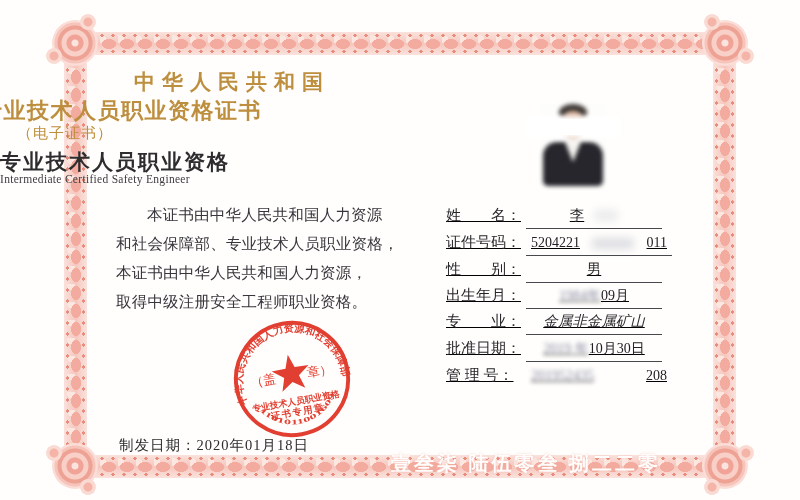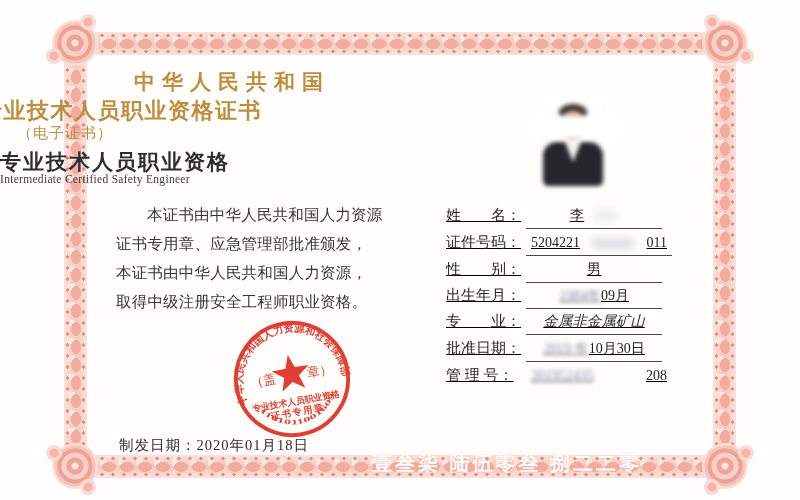--- a/index.html
+++ b/index.html
@@ -64,21 +64,21 @@
   .fline{display:flex;width:136px;margin-left:2px;border-bottom:1.5px solid #47474e;justify-content:center;align-items:baseline;font-size:14px;color:#222226;padding-bottom:3px;min-height:17px;}
   .fline.noline{border-bottom:none;}
   .fline.spread{justify-content:space-between;padding-left:5px;padding-right:5px;}
   .kai{font-size:14.5px;color:#2c2c30;}
   .blurtext{filter:blur(2px);opacity:.75;color:#59597c;}
   .blob{display:inline-block;height:11px;border-radius:2px;background:#8f93a8;filter:blur(4px);align-self:center;}
   .blob.name{width:24px;opacity:.18;margin-left:10px;}
   .blob.id{width:42px;opacity:.3;}
 
   
-  .watermark{position:absolute;left:372px;top:450px;z-index:5;font-family:"Liberation Sans",sans-serif;
+  .watermark{position:absolute;left:391px;top:450px;z-index:5;font-family:"Liberation Sans",sans-serif;
     font-size:20px;font-weight:bold;color:rgba(255,255,255,0.97);letter-spacing:3px;white-space:nowrap;
     text-shadow:0 0 2px rgba(240,170,155,.6);}
 </style>
 </head>
 <body>
 
 <div class="cert">
 
   <div class="band-h" style="left:64px;top:32px;"></div>
   <div class="band-h" style="left:64px;top:455px;"></div>
@@ -90,21 +90,21 @@
   <div class="corner" style="left:702px;top:443px;transform:scale(-1);"></div>
 
   <div class="t-country" style="z-index:3;">中华人民共和国</div>
   <div class="t-title" style="z-index:3;">专业技术人员职业资格证书</div>
   <div class="t-sub" style="z-index:3;margin-left:17px;">（电子证书）</div>
   <div class="t-name" style="z-index:3;">专业技术人员职业资格</div>
   <div class="t-en" style="z-index:3;">Intermediate Certified Safety Engineer</div>
 
   <div class="para">
     <div class="pline first">本证书由中华人民共和国人力资源</div>
-    <div class="pline">证书专用章、应急管理部批准颁发，</div>
+    <div class="pline">和社会保障部、专业技术人员职业资格，</div>
     <div class="pline">本证书由中华人民共和国人力资源，</div>
     <div class="pline">取得中级注册安全工程师职业资格。</div>
   </div>
 
   <svg class="seal" viewBox="0 0 124 124">
     <defs>
       <path id="arcTop" d="M 13 79 A 51 51 0 1 1 111 79" fill="none"></path>
       <path id="arcBot" d="M 24 88 A 46 46 0 0 0 100 88" fill="none"></path>
     </defs>
     <circle cx="62" cy="62" r="57" fill="none" stroke="#e03527" stroke-width="4"></circle>

